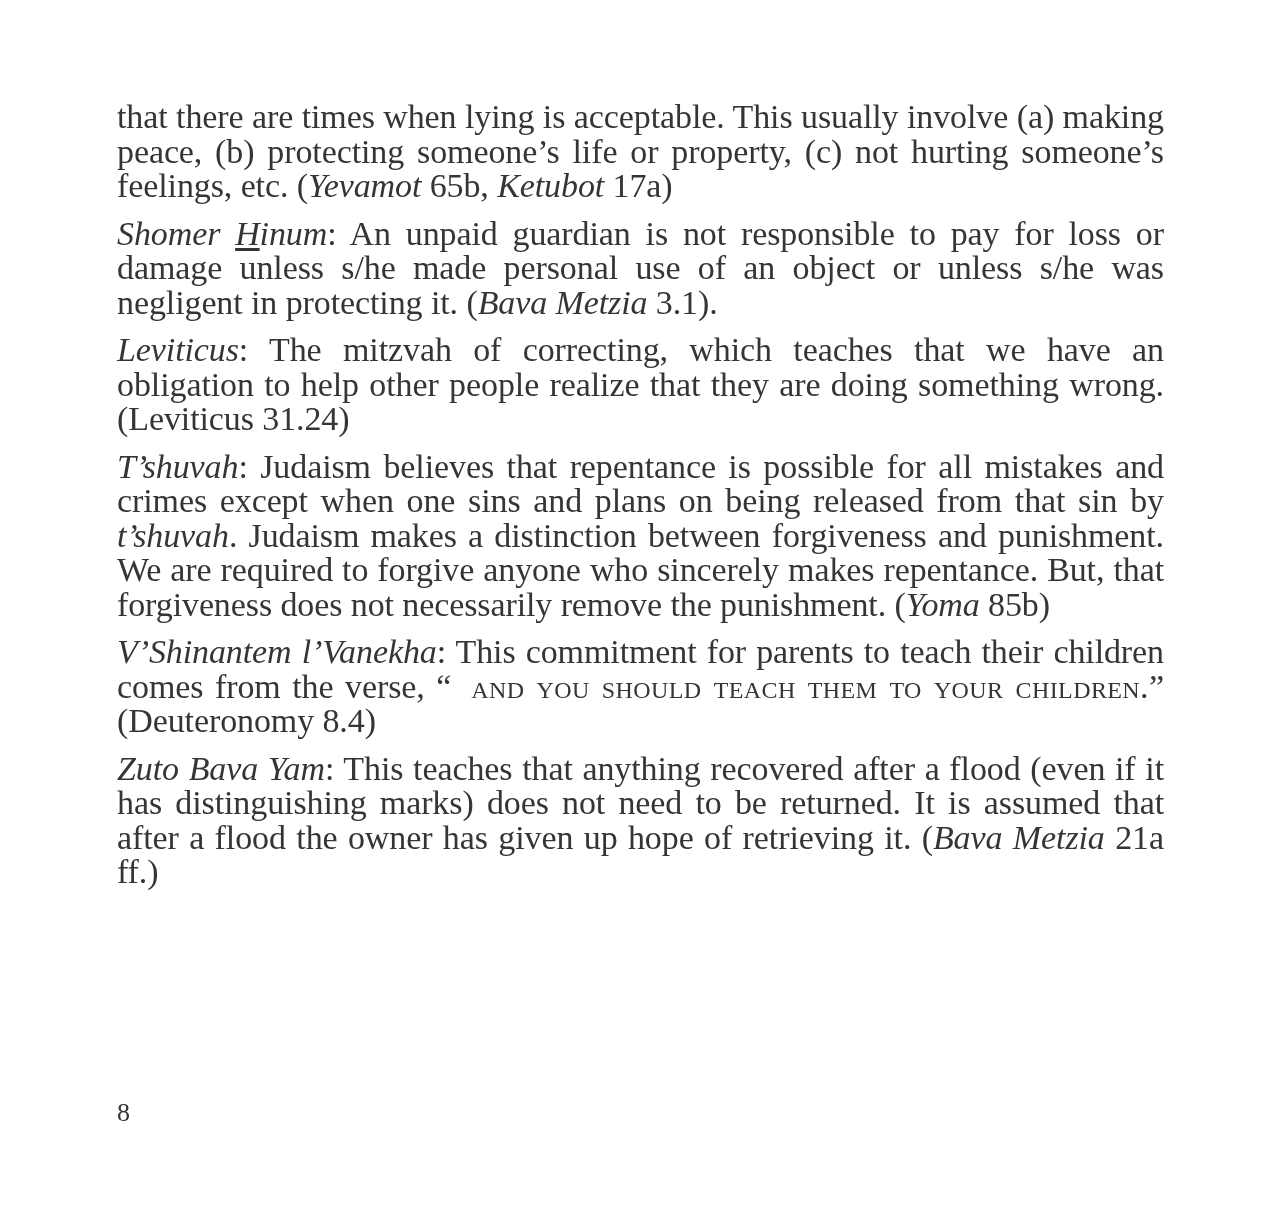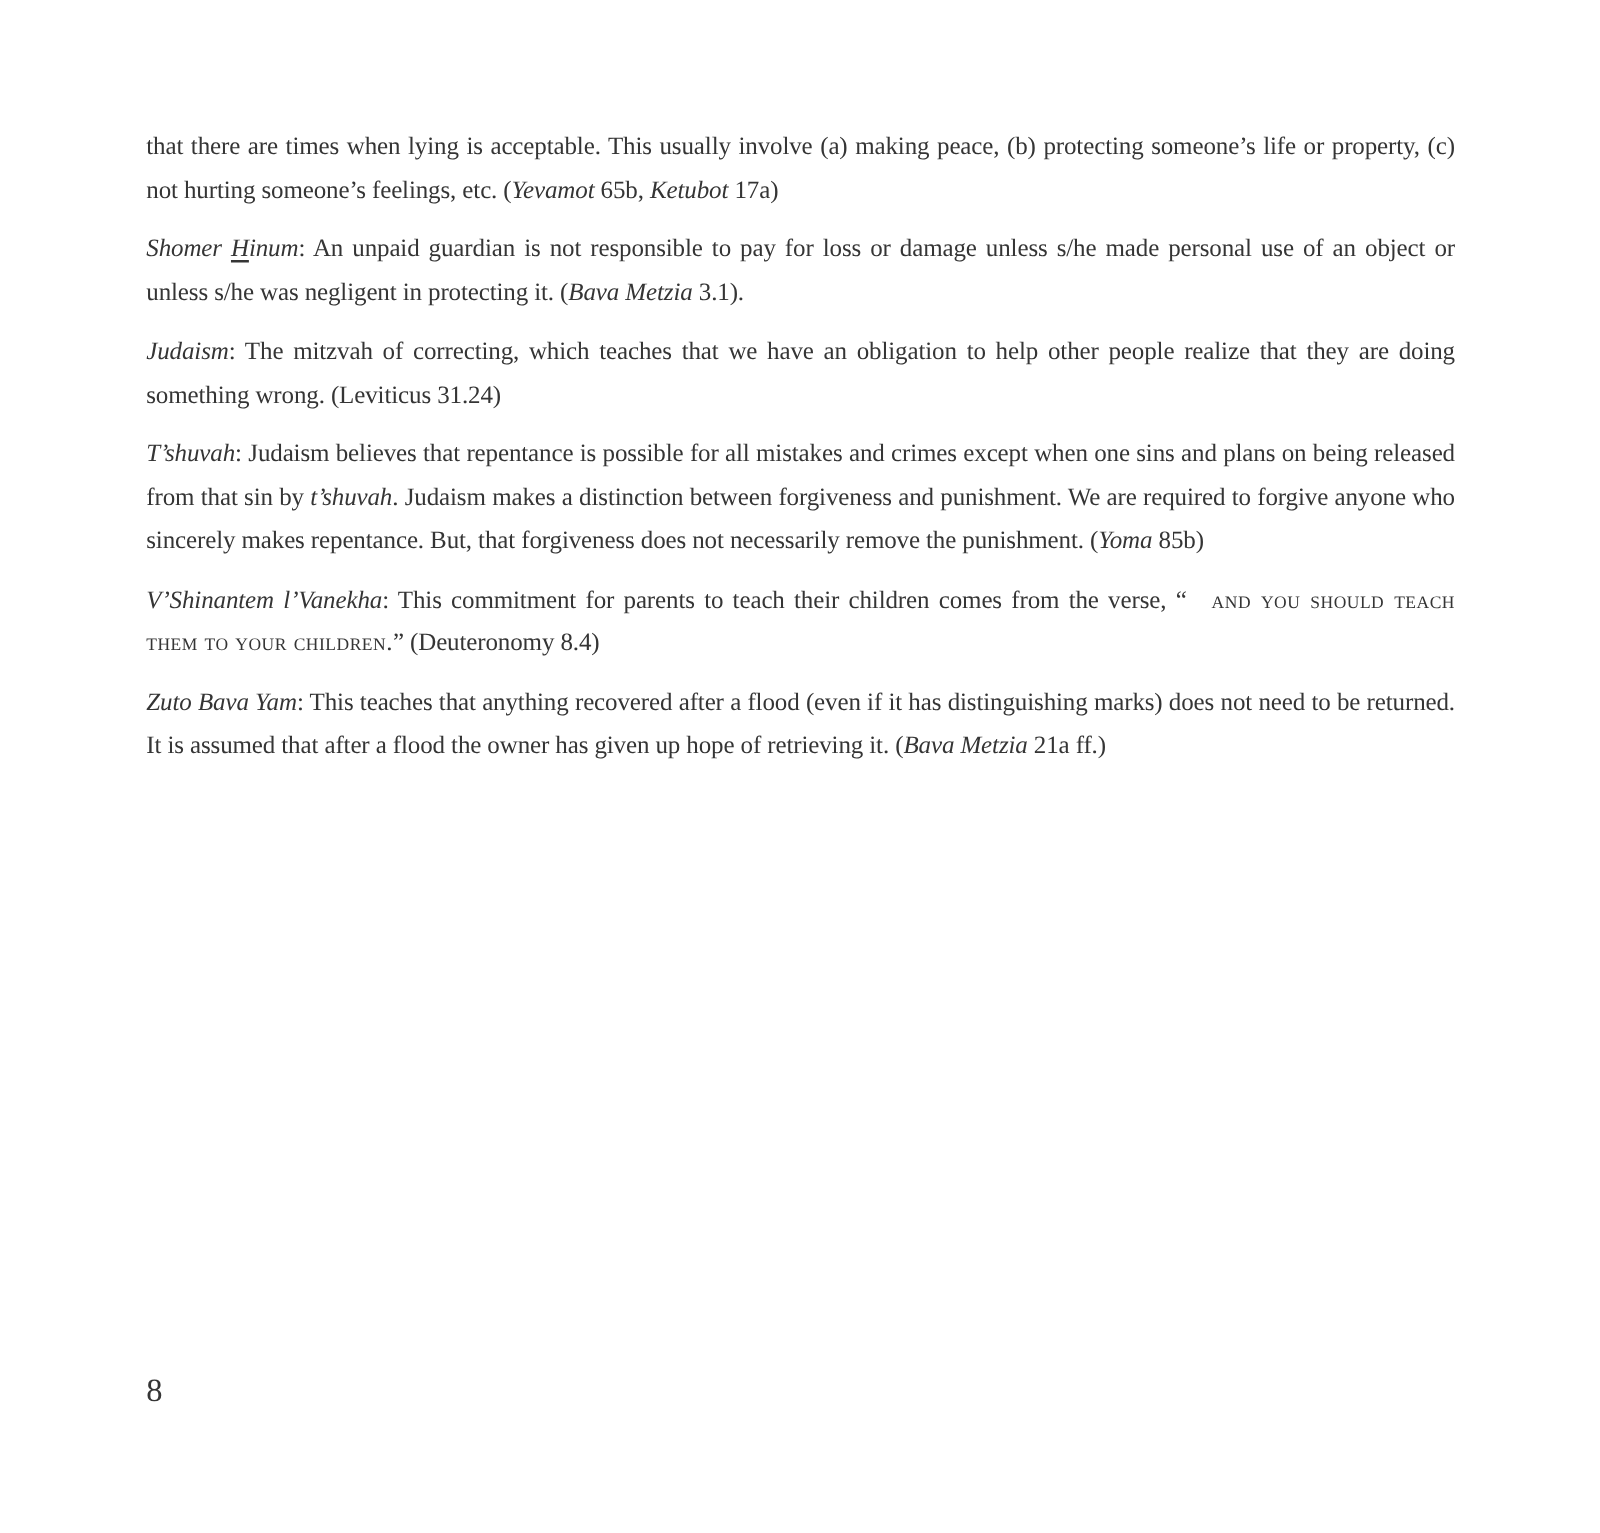--- a/index.html
+++ b/index.html
@@ -22,21 +22,21 @@
   }
   .text-block {
     position: absolute;
     left: 117px;
     top: 100px;
     width: 1047px;
   }
   .para {
     margin: 0 0 13px 0;
     text-align: justify;
-    font-size: 20px;
+    font-size: 34px;
     line-height: 34.5px;
     letter-spacing: -0.1px;
   }
   .seg-normal { font-style: normal; }
   .seg-italic { font-style: italic; }
   .seg-italic-u {
     font-style: italic;
     text-decoration: underline;
     text-underline-offset: 3px;
   }
@@ -53,19 +53,19 @@
     line-height: 34px;
   }
 </style>
 </head>
 <body>
 
 <div class="page">
   <div class="text-block">
       <p class="para"><span class="seg-normal">that there are times when lying is acceptable. This usually involve (a) making peace, (b) protecting someone’s life or property, (c) not hurting someone’s feelings, etc. (</span><span class="seg-italic">Yevamot</span><span class="seg-normal"> 65b, </span><span class="seg-italic">Ketubot</span><span class="seg-normal"> 17a)</span></p>
       <p class="para"><span class="seg-italic">Shomer </span><span class="seg-italic-u">H</span><span class="seg-italic">inum</span><span class="seg-normal">: An unpaid guardian is not responsible to pay for loss or damage unless s/he made personal use of an object or unless s/he was negligent in protecting it. (</span><span class="seg-italic">Bava Metzia</span><span class="seg-normal"> 3.1).</span></p>
-      <p class="para"><span class="seg-italic">Judaism</span><span class="seg-normal">: The mitzvah of correcting, which teaches that we have an obligation to help other people realize that they are doing something wrong. (Leviticus 31.24)</span></p>
+      <p class="para"><span class="seg-italic">Leviticus</span><span class="seg-normal">: The mitzvah of correcting, which teaches that we have an obligation to help other people realize that they are doing something wrong. (Leviticus 31.24)</span></p>
       <p class="para"><span class="seg-italic">T’shuvah</span><span class="seg-normal">: Judaism believes that repentance is possible for all mistakes and crimes except when one sins and plans on being released from that sin by </span><span class="seg-italic">t’shuvah</span><span class="seg-normal">. Judaism makes a distinction between forgiveness and punishment. We are required to forgive anyone who sincerely makes repentance. But, that forgiveness does not necessarily remove the punishment. (</span><span class="seg-italic">Yoma</span><span class="seg-normal"> 85b)</span></p>
       <p class="para"><span class="seg-italic">V’Shinantem l’Vanekha</span><span class="seg-normal">: This commitment for parents to teach their children comes from the verse, “</span><span class="seg-sc">and you should teach them to your children.</span><span class="seg-normal">” (Deuteronomy 8.4)</span></p>
       <p class="para"><span class="seg-italic">Zuto Bava Yam</span><span class="seg-normal">: This teaches that anything recovered after a flood (even if it has distinguishing marks) does not need to be returned. It is assumed that after a flood the owner has given up hope of retrieving it. (</span><span class="seg-italic">Bava Metzia</span><span class="seg-normal"> 21a ff.)</span></p>
     </div>
   <div class="page-number">8</div>
 </div>
 
 </body></html>

